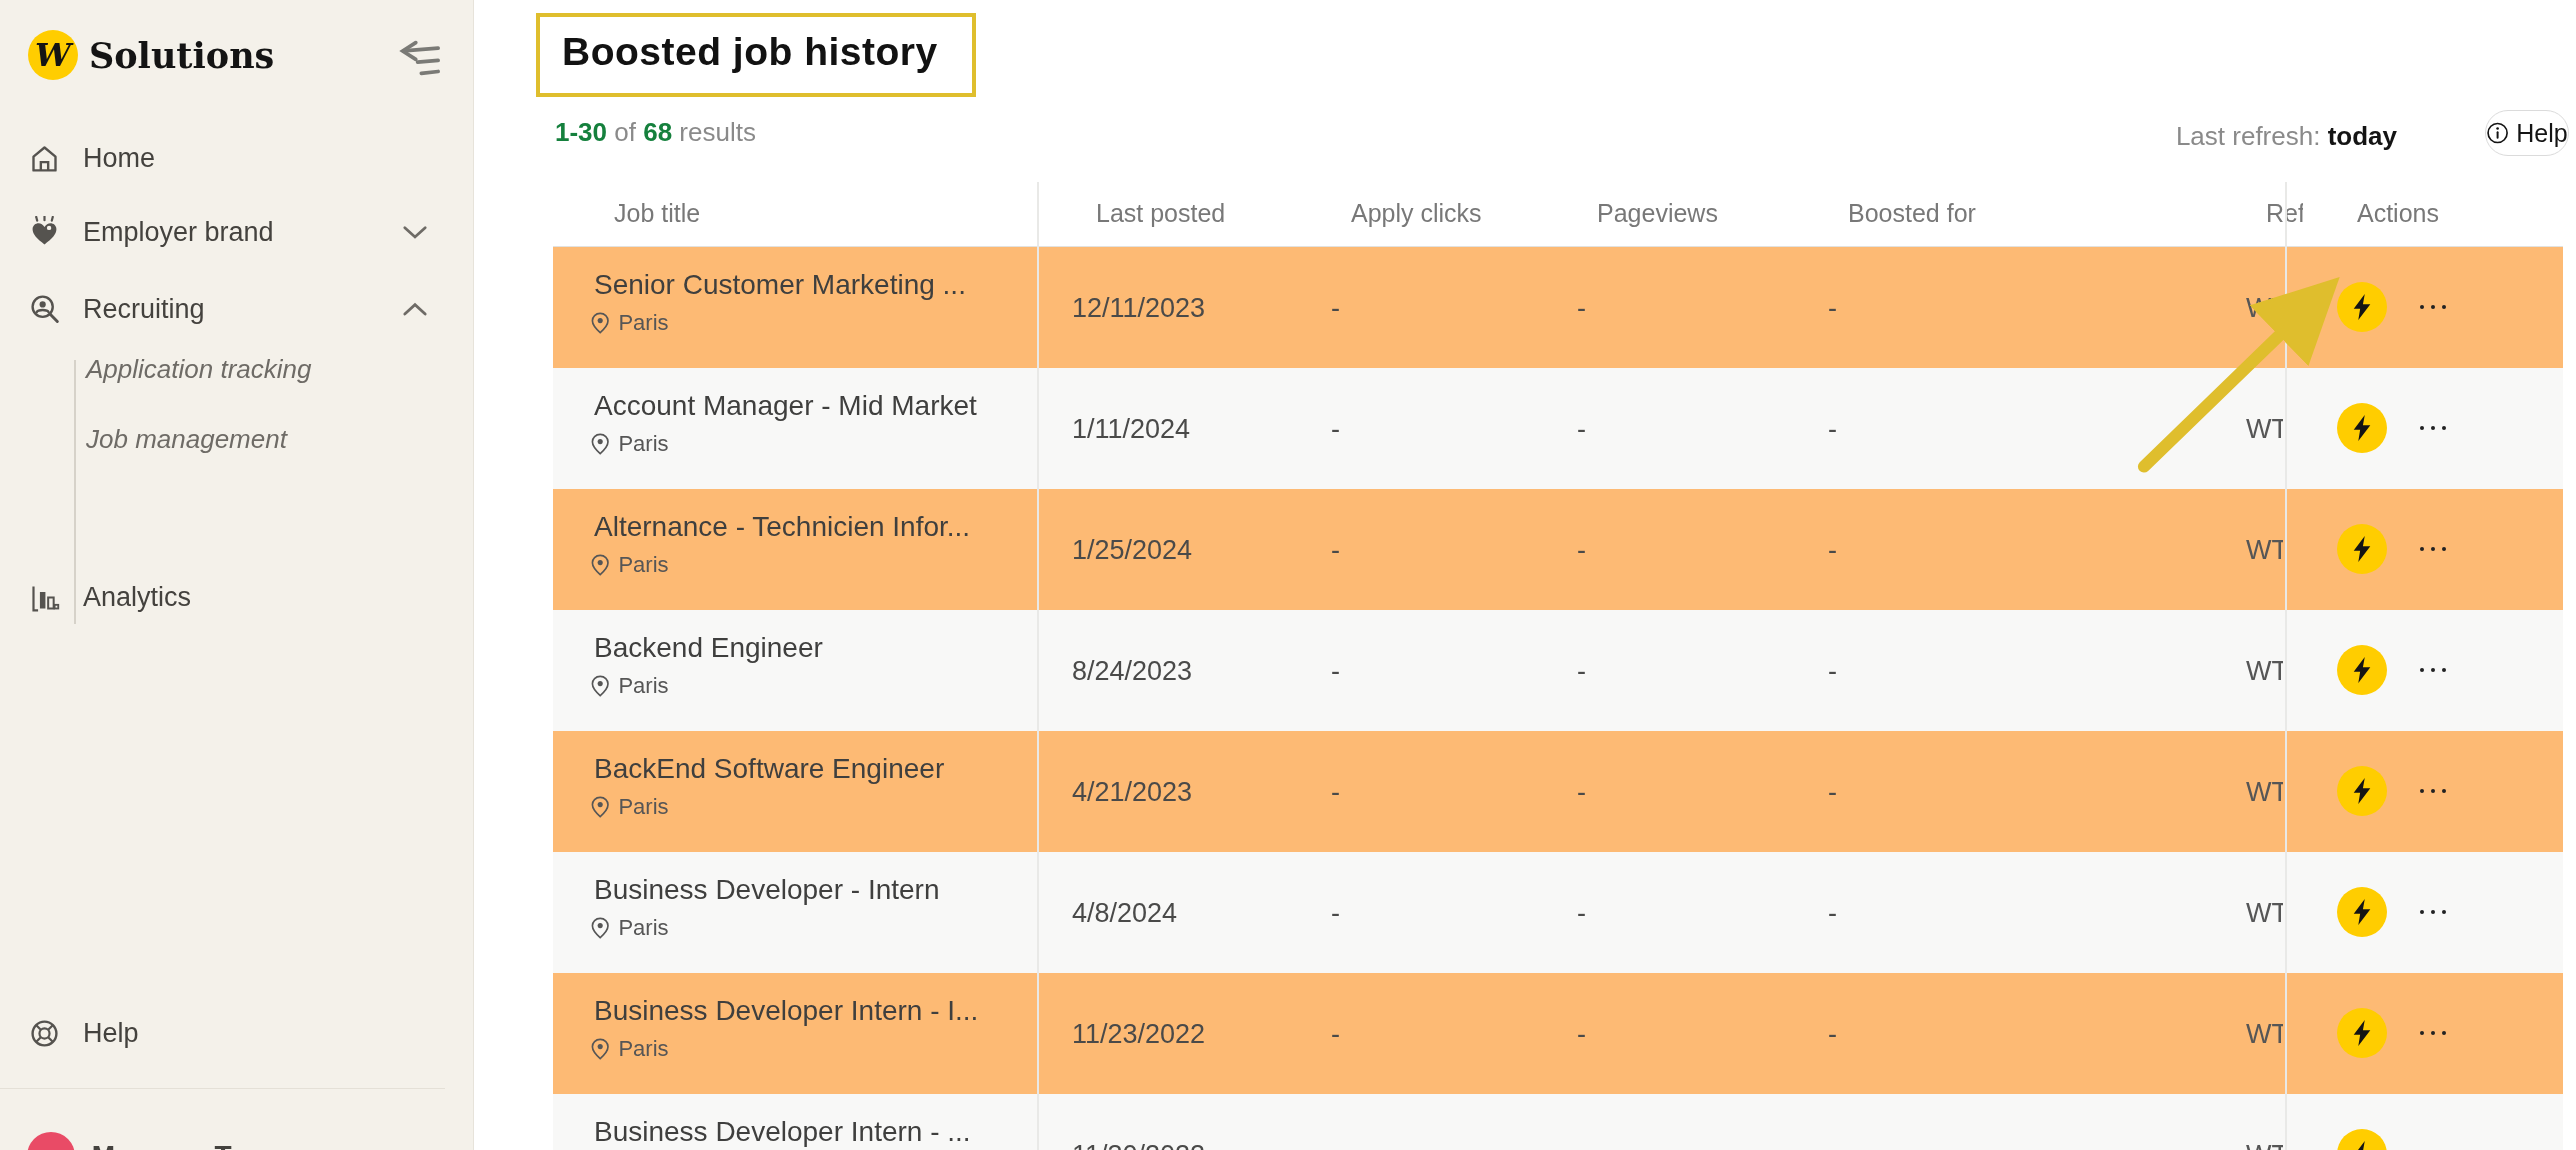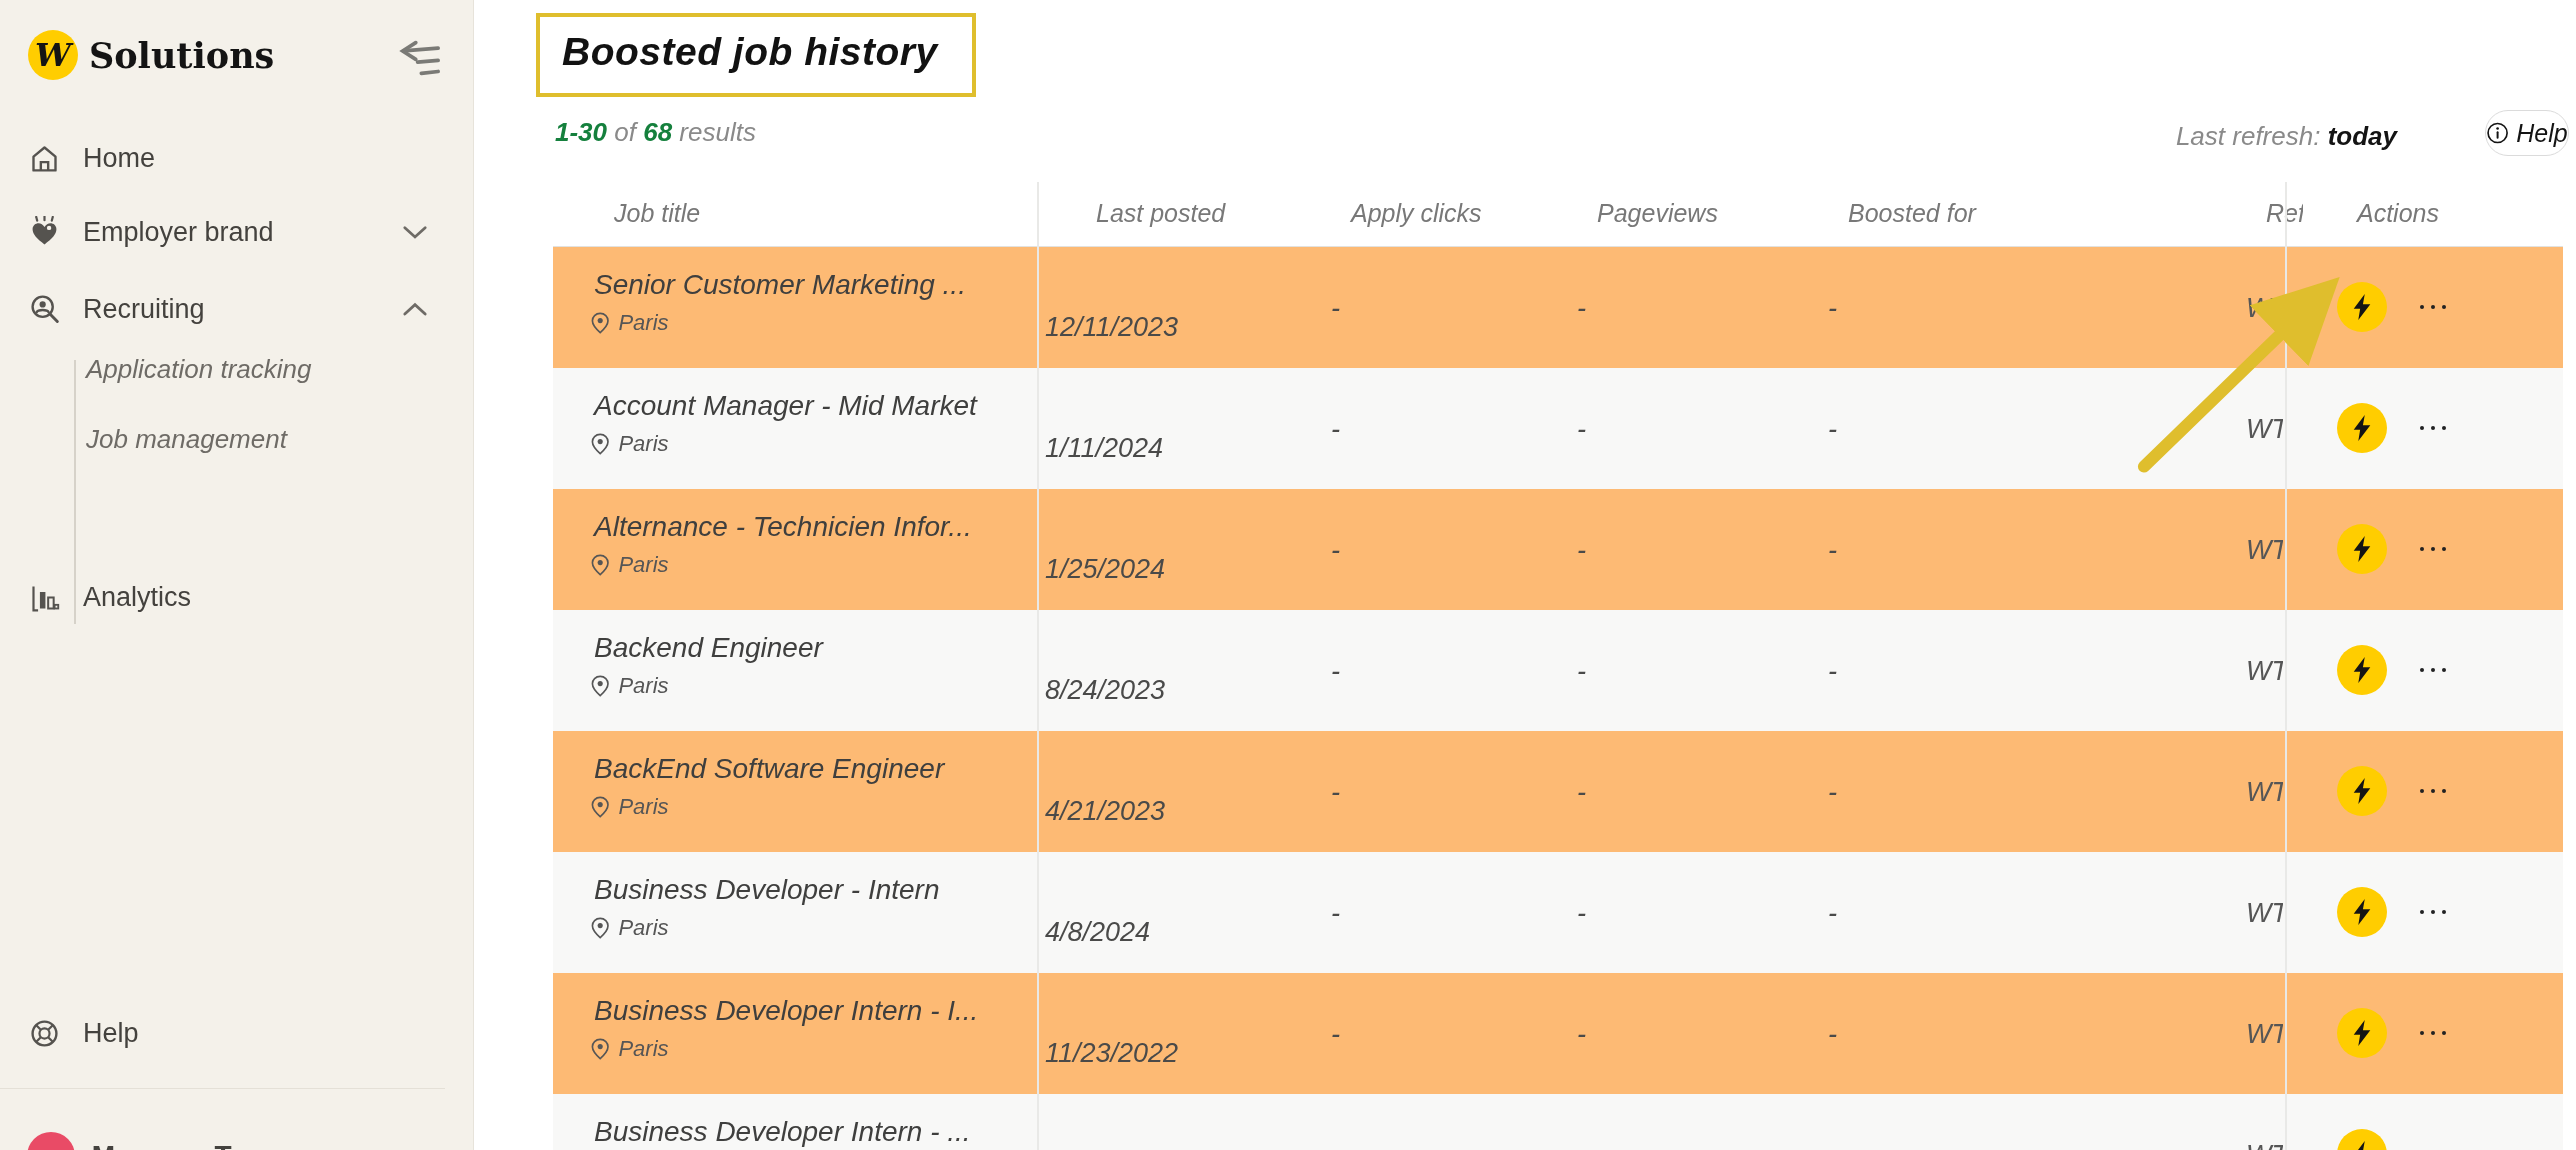--- a/index.html
+++ b/index.html
@@ -23,21 +23,21 @@
   .subline { position:absolute; left:74px; top:360px; width:1.9px; height:264px; background:#D6D2C9; }
   .sub-item { position:absolute; left:54px; width:392px; height:61px; display:flex; 
     padding-left:32px; color:#6E6B66; font-size:26px; border-radius:9.3px; cursor:pointer;font-style:italic; }
   .sub-item.active { background:#ECE6DF; color:#141414; }
   .side-divider { position:absolute; left:0; top:1088px; width:445px; height:0.9px; background:#E4E0D7; }
   .user-row { position:absolute; left:27px; top:1128px; width:418px; height:56px; display:flex; align-items:center; cursor:pointer; }
   .avatar { width:48px; height:48px; border-radius:50%; background:#E94B66; flex:0 0 auto; }
   .user-name { margin-left:16.7px; font-size:28px; font-weight:bold; color:#44423E; }
 
   
-  .main { position:absolute; left:476px; top:0; right:0; height:945px; background:#fff;font-style:italic; }
+  .main { position:absolute; left:476px; top:0; right:0; height:945px; background:#fff; }
   .title-box { position:absolute; left:60px; top:13px; width:440px; height:84px;
     border:4.6px solid #DFBE2D; background:#fff; padding:13px 0 0 22px; }
   .page-title { font-size:39px; font-weight:bold; color:#121212; letter-spacing:0.5px; }
   .results-line { position:absolute; left:79px; top:117px; font-size:26px; color:#8A8A8A; }
   .results-line b { color:#15803d; }
   .refresh-line { position:absolute; right:179px; top:121px; font-size:26px; color:#8A8A8A; white-space:nowrap; }
   .refresh-line b { color:#141414; }
   .help-pill { position:absolute; right:7.4px; top:110px; width:84px; height:46px; border:1.9px solid #DBDBDB;
     border-radius:23px; background:#fff; display:flex; align-items:center; justify-content:center; gap:7.4px;
     font-size:25px; color:#141414; cursor:pointer; }
@@ -55,21 +55,21 @@
   .col-actions { left:1784px; }
   .vline { position:absolute; top:0; width:1.9px; height:969px; background:#E9E9E7; z-index:3; }
   .vline.v1 { left:484px; }
   .vline.v2 { left:1732px; }
   .row { position:relative; height:121px; background:#fdba74; }
   .row.alt { background:#F8F8F7; }
   .cell { position:absolute; font-size:27px; color:#4A4A49; }
   .c-title { left:41px; top:22px; font-size:28px; color:#3F3F3E; white-space:nowrap; }
   .c-loc { position:absolute; left:37px; top:63px; display:flex; align-items:center; gap:8px;
     font-size:22px; color:#565656; }
-  .c-posted { left:492px; top:46px;margin-top:19px; }
+  .c-posted { left:519px; top:46px; }
   .c-apply  { left:778px; top:46px; }
   .c-views  { left:1024px; top:46px; }
   .c-boost  { left:1275px; top:46px; }
   .c-ref    { left:1693px; top:46px; width:37px; overflow:hidden; white-space:nowrap; color:#565656; }
   .boost-btn { position:absolute; left:1784px; top:35px; width:50px; height:50px; border-radius:50%;
     background:#FFCD00; border:none; display:flex; align-items:center; justify-content:center; cursor:pointer; z-index:4; }
   .more-btn { position:absolute; left:1856px; top:48px; width:48px; height:24px; display:flex;
     align-items:center; justify-content:center; gap:6.5px; cursor:pointer; background:none; border:none; }
   .more-btn i { width:4.6px; height:4.6px; border-radius:50%; background:#222; }
 

